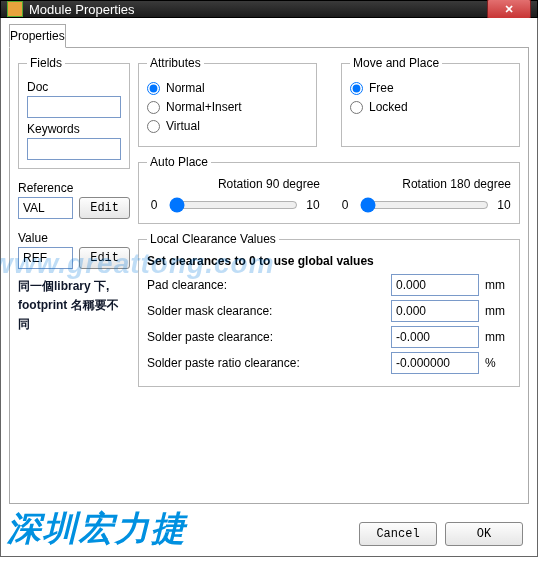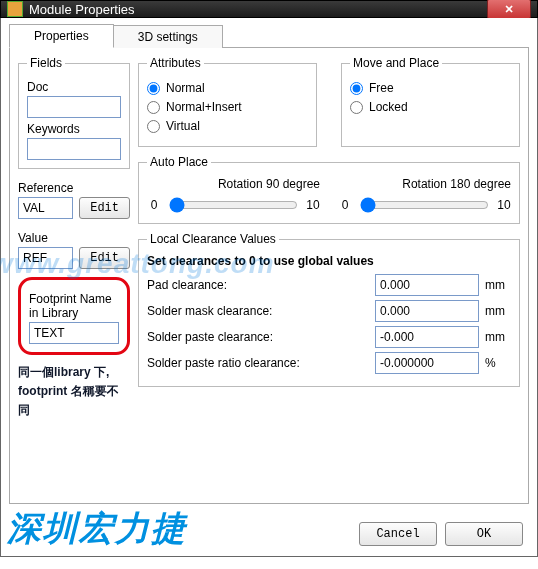--- a/index.html
+++ b/index.html
@@ -9,21 +9,21 @@
   .titlebar { height: 18px; background: linear-gradient(to bottom, #3a3a3a, #1c1c1c); color: #fff; display: flex; align-items: center; padding: 0 6px; border: 1px solid #000; }
   .titlebar .icon { width: 16px; height: 16px; margin-right: 6px; background:#e8a33d; border:1px solid #5a3; }
   .titlebar .title { flex: 1; font-size: 13px; }
   .titlebar .win-btns { display: flex; gap: 1px; }
   .titlebar .close { width: 44px; height: 20px; background: linear-gradient(to bottom,#e26f6f,#c83535); border: 1px solid #7a1f1f; border-radius: 2px; color:#fff; display:flex; align-items:center; justify-content:center; font-size:11px; font-weight:bold; cursor:pointer; }
 
   .client { padding: 6px 8px 8px 8px; background:#fff; border:1px solid #666; border-top:none; height: calc(569px - 30px); position:relative; }
 
   
   .tabs { display:flex; align-items:flex-end; height:24px; border-bottom:1px solid #aaa; }
-  .tab { padding: 4px 24px; border:1px solid #aaa; border-bottom:none; background:#f8f8f8; margin-right:-1px; cursor:pointer; position:relative; top:1px; }
+  .tab { padding: 4px 0; border:1px solid #aaa; border-bottom:none; background:#f8f8f8; margin-right:-1px; cursor:pointer; position:relative; top:1px; }
   .tab.active { background:#fff; border-bottom:1px solid #fff; z-index:2; }
 
   .panel { border:1px solid #aaa; border-top:none; padding:8px; height: calc(100% - 24px - 44px); display:flex; gap:8px; }
 
   
   .leftcol { width: 186px; display:flex; flex-direction:column; gap:8px; }
   fieldset { border:1px solid #bbb; padding:6px 8px 8px 8px; margin:0; }
   legend { padding:0 3px; }
   label.lbl { display:block; margin:4px 0 2px 0; }
   input.txt { width: 100%; height: 22px; border:1px solid #7a9ac9; padding:2px 4px; background:#fff; }
@@ -47,21 +47,21 @@
   .ap-col { flex:1; }
   .ap-col .sl-lbl { text-align:right; display:block; margin-bottom:4px; }
   .slider-wrap { display:flex; align-items:center; gap:6px; }
   .slider-wrap span { width:14px; text-align:center; }
   input[type=range] { flex:1; }
 
   
   .clr-text { font-weight:bold; margin:2px 0 6px 0; display:block; }
   .clr-row { display:flex; align-items:center; gap:6px; margin:4px 0; }
   .clr-row .lbl { flex:1; }
-  .clr-row input.txt { width:104px; }
+  .clr-row input.txt { width:88px; }
   .clr-row .unit { width:26px; }
 
   
   .bottom-btns { position:absolute; right:14px; bottom:10px; display:flex; gap:8px; }
   .bottom-btns button { min-width:78px; height:24px; }
 
   
   .watermark-domain { position:absolute; left:-10px; top:230px; font-size:28px; font-style:italic; font-weight:bold; color:rgba(0,120,220,0.25); letter-spacing:1px; pointer-events:none; white-space:nowrap; }
   .watermark-cn { position:absolute; left:6px; bottom:4px; font-size:34px; font-weight:900; font-style:italic; color:#0090e0; letter-spacing:2px; pointer-events:none; }
 </style>
@@ -73,21 +73,20 @@
   <div class="title">Module Properties</div>
   <div class="win-btns">
     <div class="close">✕</div>
   </div>
 </div>
 
 <div class="client">
 
   <div class="tabs">
     <div class="tab active">Properties</div>
-    <div class="tab">3D settings</div>
   </div>
 
   <div class="panel">
 
     <div class="leftcol">
 
       <fieldset>
         <legend>Fields</legend>
 
         <label class="lbl">Doc</label>
@@ -106,24 +105,20 @@
       </div>
 
       <div>
         <label class="lbl">Value</label>
         <div class="rowflex">
           <input class="txt" value="REF" style="">
           <button class="btn">Edit</button>
         </div>
       </div>
 
-      <div class="redbox">
-        <label class="lbl">Footprint Name in Library</label>
-        <input class="txt" value="TEXT" style="">
-      </div>
 
       <div class="redtext">
         <div>同一個library 下,</div>
         <div>footprint 名稱要不同</div>
       </div>
 
     </div>
 
     <div class="rightcol">
 

